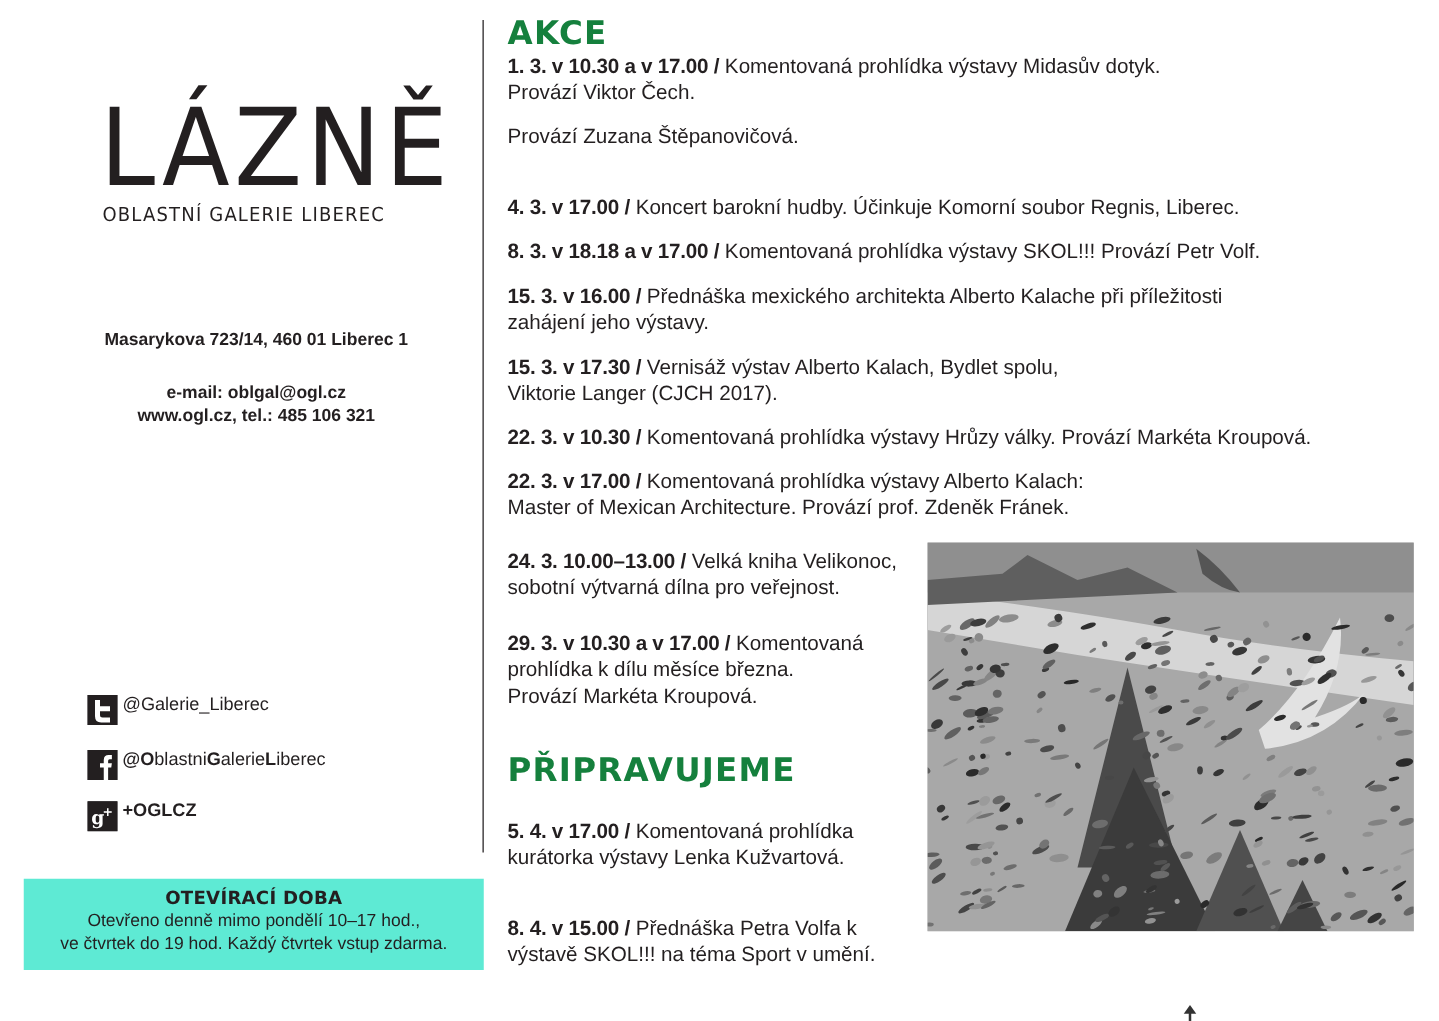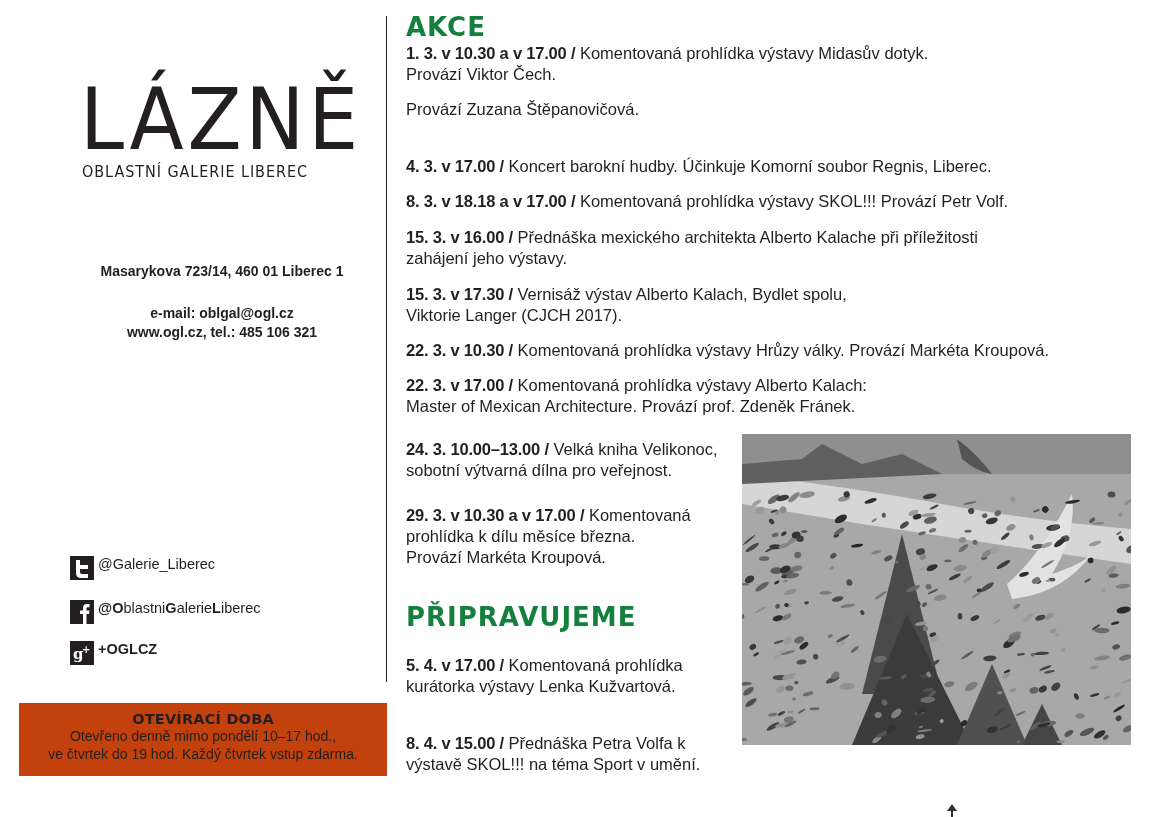--- a/index.html
+++ b/index.html
@@ -4,27 +4,27 @@
 <style>
   html, body { margin: 0; padding: 0; background: #ffffff; }
   body { width: 1151px; height: 817px; position: relative; overflow: hidden; color: #231f20; font-family: "Liberation Sans", sans-serif; }
 
   
   .logo { position: absolute; left: 80px; top: 76px; width: 248px; text-align: left; }
   .logo-title { font-family: "DejaVu Sans", sans-serif; font-size: 86px; line-height: 86px; font-weight: normal; letter-spacing: 4px; color: #231f20; margin: 0; transform: scaleX(0.92); transform-origin: left top; white-space: nowrap; }
   .logo-sub { position: absolute; left: 2px; top: 87px; font-family: "DejaVu Sans", sans-serif; font-size: 15.5px; letter-spacing: 1px; color: #231f20; white-space: nowrap; transform: scaleX(0.93); transform-origin: left top; }
 
   .address { position: absolute; left: 40px; width: 330px; text-align: center; font-family: "Liberation Sans", sans-serif; font-weight: bold; font-size: 14px; color: #231f20; }
-  .address-line { position: absolute; left: 17px; width: 100%; white-space: nowrap; }
+  .address-line { position: absolute; left: 0; width: 100%; white-space: nowrap; }
 
   .social { position: absolute; left: 70px; font-family: "Liberation Sans", sans-serif; font-size: 14.5px; color: #231f20; display: flex; align-items: flex-start; }
   .social-icon { width: 24px; height: 24px; background: #231f20; color: #fff; display: flex; align-items: center; justify-content: center; margin-right: 4px; font-weight: bold; font-family: "Liberation Sans", sans-serif; }
   .social-text { white-space: nowrap; }
 
-  .hours { position: absolute; left: 19px; top: 703px; width: 368px; height: 73px; background: #c2410c; text-align: center; }
+  .hours { position: absolute; left: 19px; top: 703px; width: 368px; height: 73px; background: #5eead4; text-align: center; }
   .hours-title { margin-top: 8px; font-family: "DejaVu Sans", sans-serif; font-weight: bold; font-size: 14.5px; color: #231f20; letter-spacing: 0.2px; }
   .hours-line { font-family: "Liberation Sans", sans-serif; font-size: 14px; line-height: 18px; color: #231f20; white-space: nowrap; }
 
   .divider { position: absolute; left: 386px; top: 16px; width: 1px; height: 666px; background: #231f20; }
 
   
   .section-title { position: absolute; left: 406px; font-family: "DejaVu Sans", sans-serif; font-weight: bold; font-size: 26px; letter-spacing: 1px; color: #15803d; margin: 0; white-space: nowrap; }
   .event { position: absolute; left: 406px; font-family: "Liberation Sans", sans-serif; font-size: 16.5px; line-height: 21px; color: #231f20; white-space: nowrap; }
   .event .when { font-weight: bold; letter-spacing: -0.2px; }
   .event .what { font-weight: normal; }

